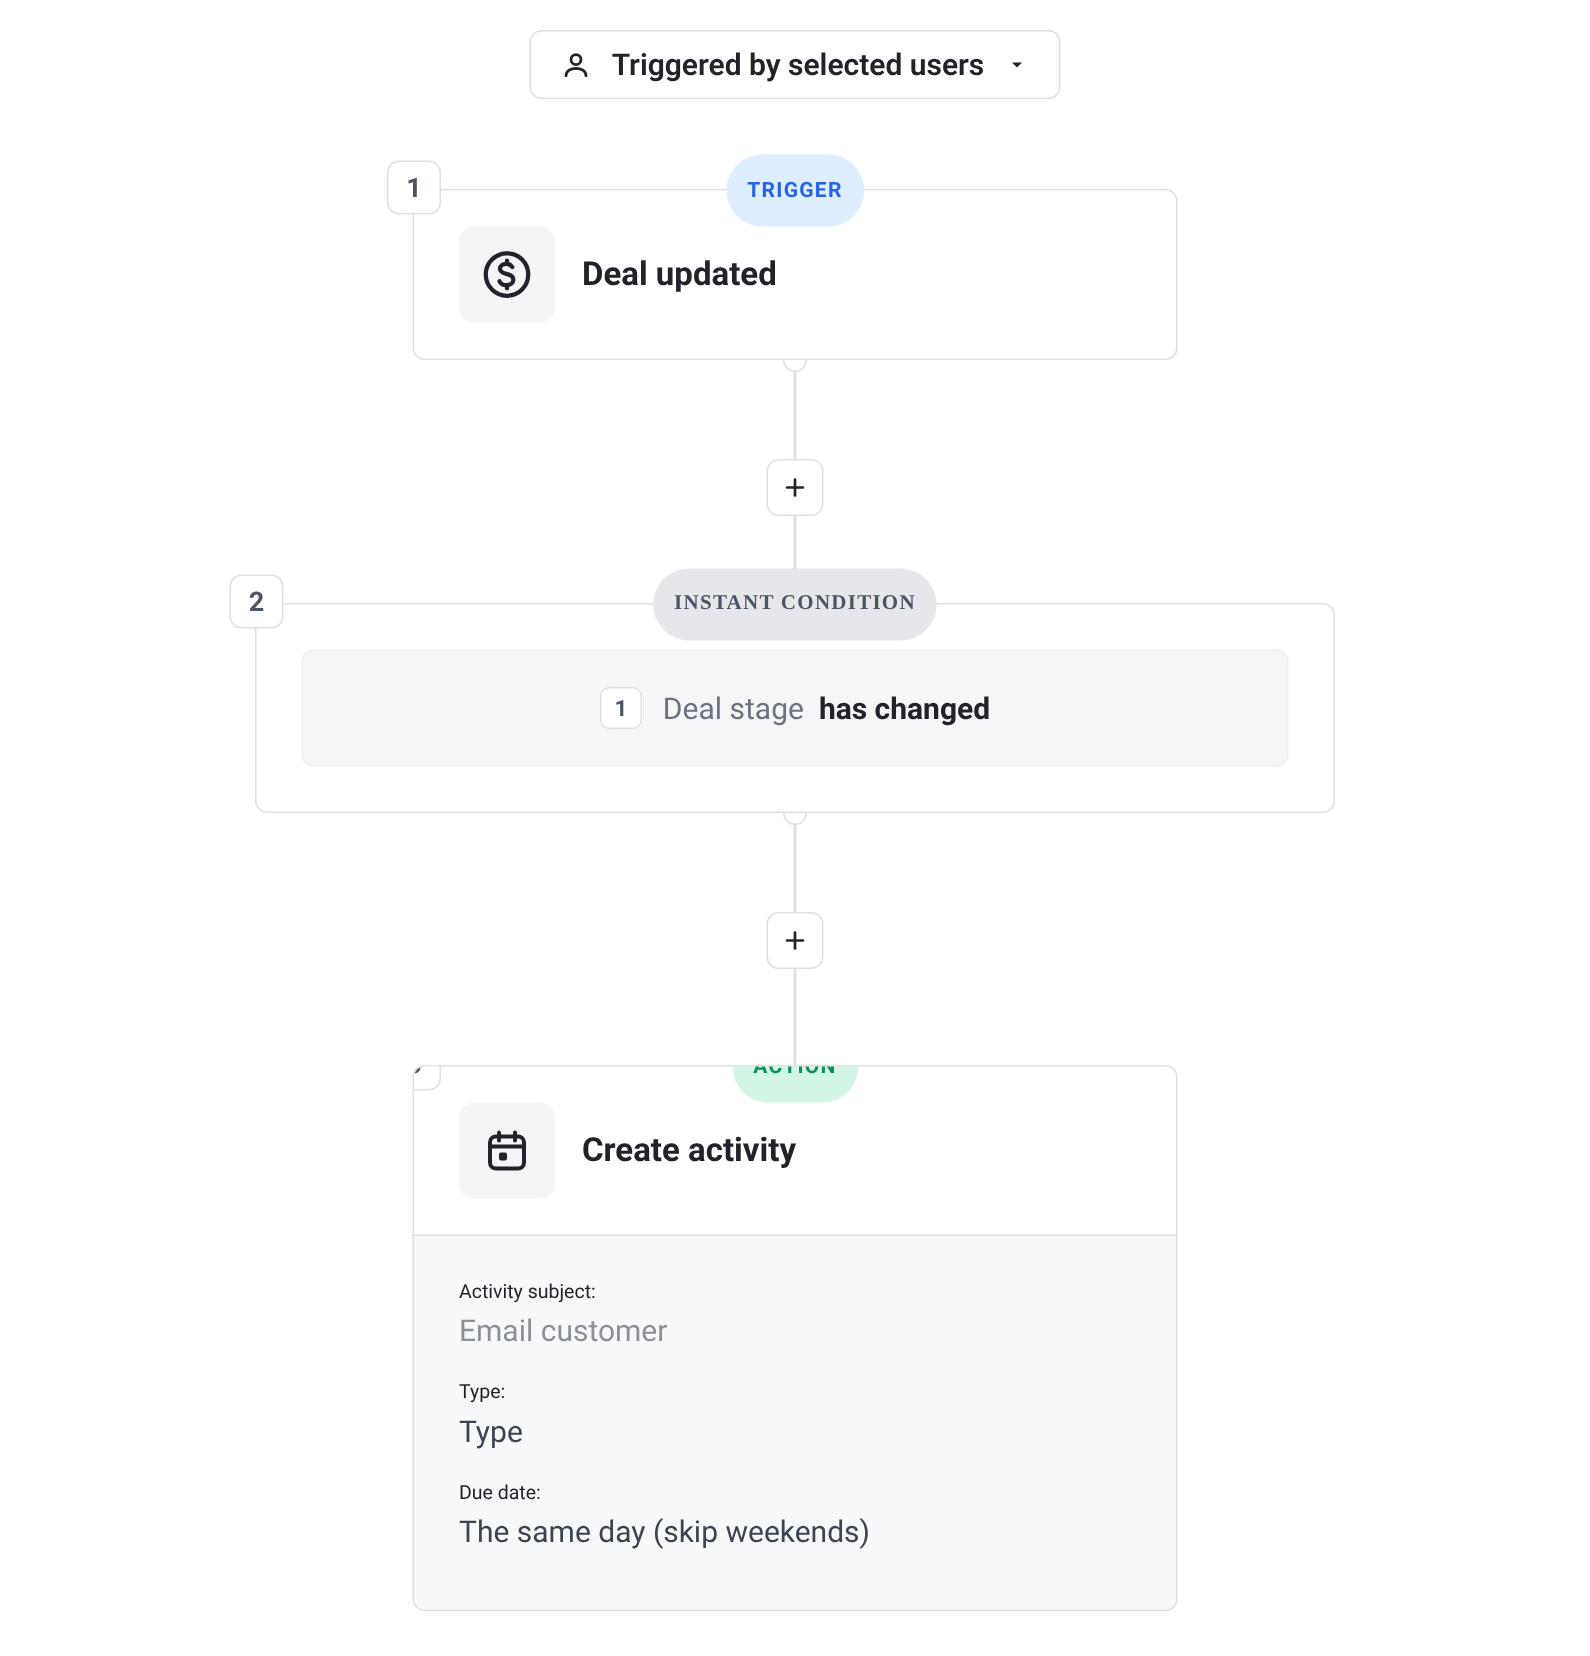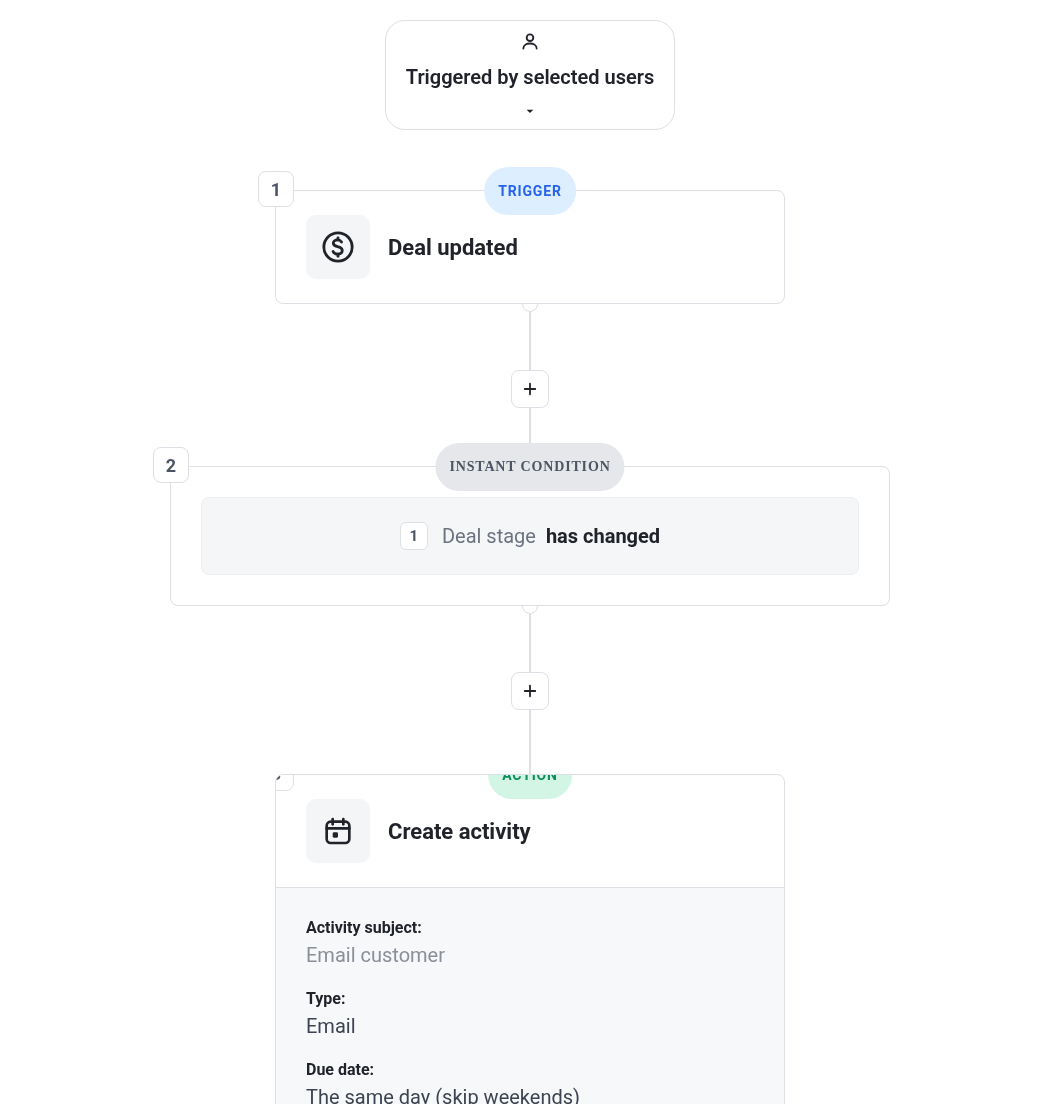--- a/index.html
+++ b/index.html
@@ -33,27 +33,26 @@
     align-items:center;
     padding-top:20px;
   }
 
   
   .top-dropdown{
     display:inline-flex;
     align-items:center;
     gap:14px;
     border:1px solid var(--border);
-    border-radius:20px;
+    border-radius:8px;
     padding:10px 20px;
     font-size:20px;
     font-weight:600;
     background:#fff;
     cursor:pointer;
-    flex-direction:column;
   }
   .top-dropdown svg{display:block;}
 
   
   .card{
     position:relative;
     border:1px solid var(--border);
     border-radius:8px;
     background:#fff;
     width:510px;
@@ -150,21 +149,21 @@
   .cond-field{color:#6b7280;}
   .cond-op{font-weight:700;}
 
   
   .card-details{
     border-top:1px solid var(--border);
     background:var(--card-grey);
     padding:30px 30px 40px 30px;
   }
   .detail-row{margin-bottom:22px;}
-  .detail-label{font-size:16px;font-weight:700;margin-bottom:6px;}
+  .detail-label{font-size:13px;font-weight:400;margin-bottom:6px;}
   .detail-value{font-size:20px;color:#3d4451;}
   .detail-value.muted{color:#8a8f98;}
 
   .card.action{overflow:hidden;}
 </style>
 </head>
 <body>
 
 <div class="canvas">
 
@@ -266,21 +265,21 @@
       </div>
       <div class="card-title">Create activity</div>
     </div>
     <div class="card-details">
       <div class="detail-row">
         <div class="detail-label">Activity subject:</div>
         <div class="detail-value muted">Email customer</div>
       </div>
       <div class="detail-row">
         <div class="detail-label">Type:</div>
-        <div class="detail-value">Email</div>
+        <div class="detail-value">Type</div>
       </div>
       <div class="detail-row" style="margin-bottom:0;margin-top:20px;">
         <div class="detail-label">Due date:</div>
         <div class="detail-value">The same day (skip weekends)</div>
       </div>
     </div>
   </div>
 
 </div>
 

